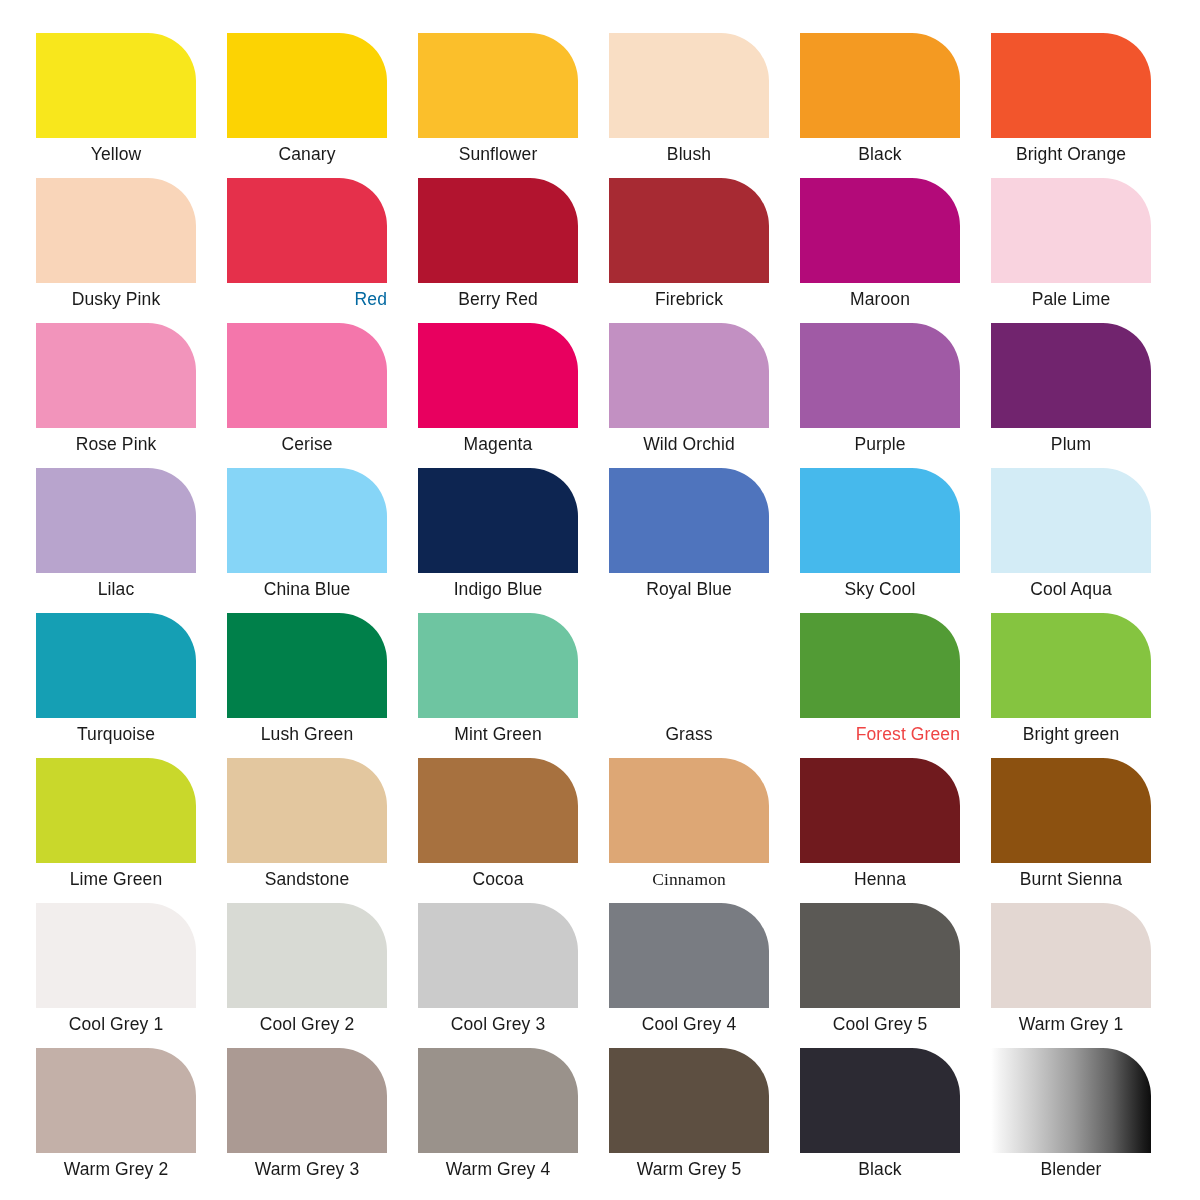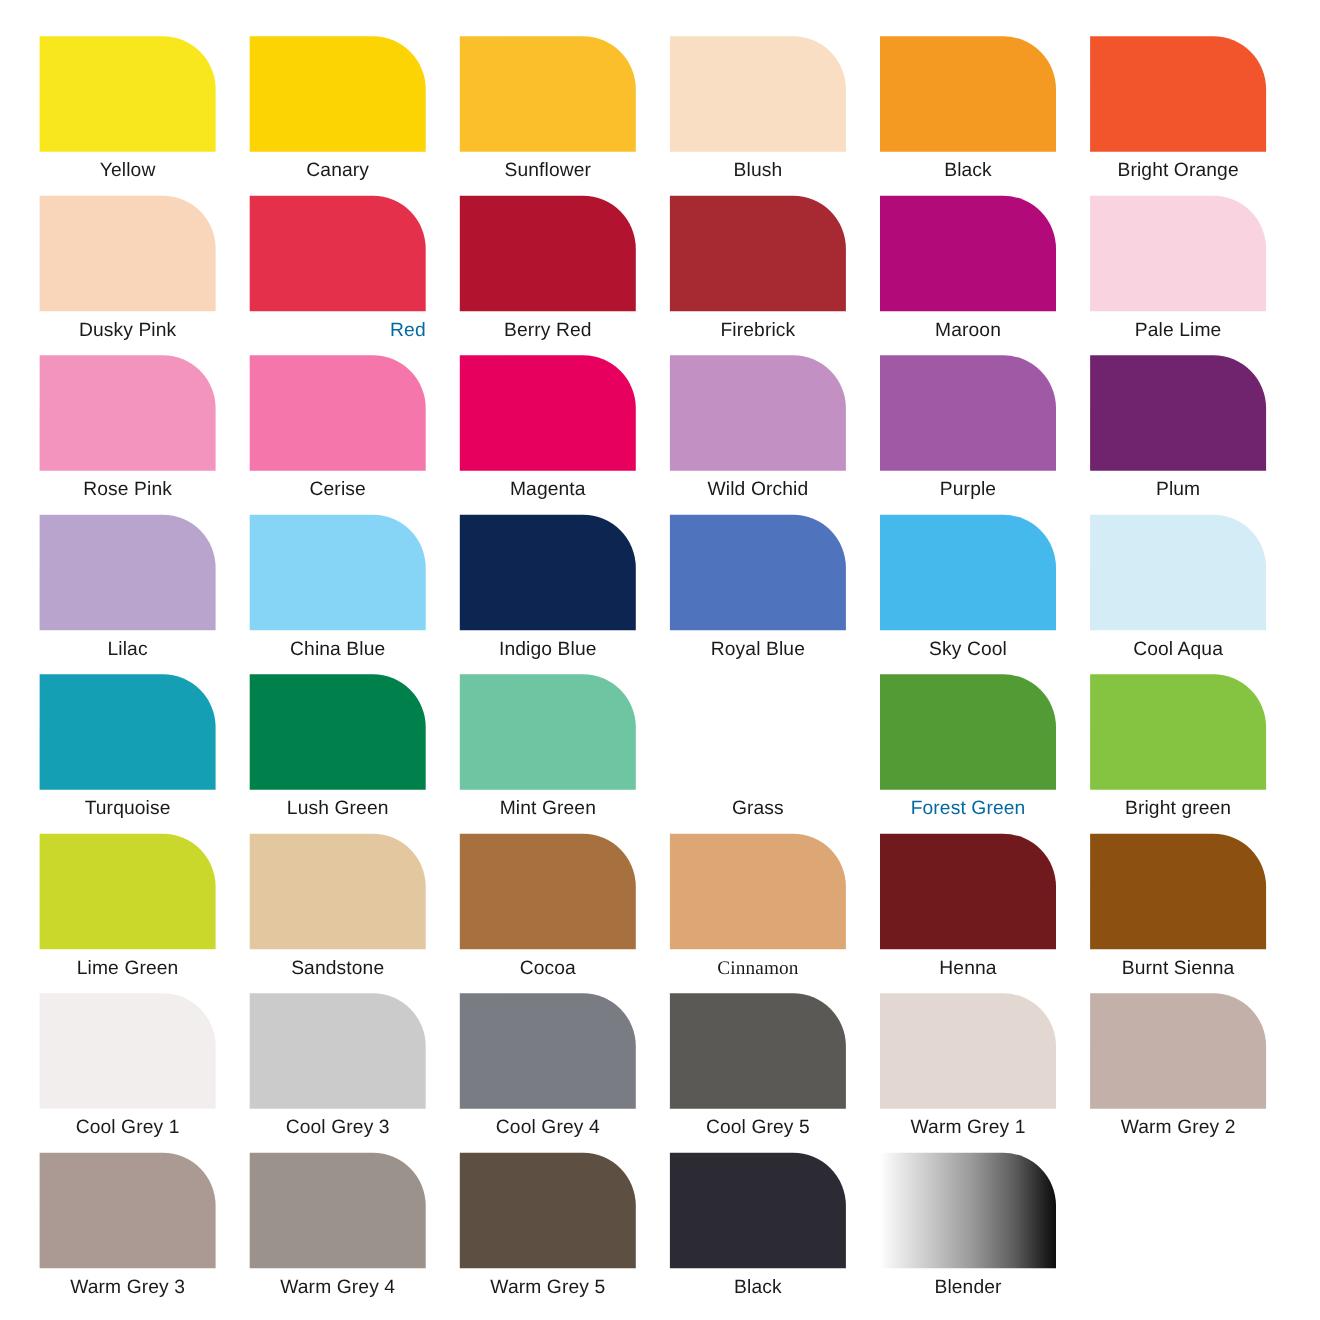--- a/index.html
+++ b/index.html
@@ -176,21 +176,21 @@
       <div class="swatch-cell">
         <div class="swatch-chip" style="background-color: rgb(110, 197, 161);"></div>
         <div class="swatch-label" style="color: rgb(26, 26, 26);">Mint Green</div>
       </div>
       <div class="swatch-cell">
         <div class="swatch-chip"></div>
         <div class="swatch-label" style="color: rgb(26, 26, 26);">Grass</div>
       </div>
       <div class="swatch-cell">
         <div class="swatch-chip" style="background-color: rgb(82, 155, 53);"></div>
-        <div class="swatch-label" style="color: #0369a1;">Forest Green</div>
+        <div class="swatch-label" style="color: #ef4444; text-align: right;">Forest Green</div>
       </div>
       <div class="swatch-cell">
         <div class="swatch-chip" style="background-color: rgb(133, 196, 64);"></div>
         <div class="swatch-label" style="color: rgb(26, 26, 26);">Bright green</div>
       </div>
       <div class="swatch-cell">
         <div class="swatch-chip" style="background-color: rgb(201, 216, 43);"></div>
         <div class="swatch-label" style="color: rgb(26, 26, 26);">Lime Green</div>
       </div>
       <div class="swatch-cell">
@@ -211,20 +211,24 @@
       </div>
       <div class="swatch-cell">
         <div class="swatch-chip" style="background-color: rgb(140, 81, 16);"></div>
         <div class="swatch-label" style="color: rgb(26, 26, 26);">Burnt Sienna</div>
       </div>
       <div class="swatch-cell">
         <div class="swatch-chip" style="background-color: rgb(242, 238, 237);"></div>
         <div class="swatch-label" style="color: rgb(26, 26, 26);">Cool Grey 1</div>
       </div>
       <div class="swatch-cell">
+        <div class="swatch-chip" style="background-color: rgb(216, 218, 212);"></div>
+        <div class="swatch-label" style="color: rgb(26, 26, 26);">Cool Grey 2</div>
+      </div>
+      <div class="swatch-cell">
         <div class="swatch-chip" style="background-color: rgb(203, 203, 203);"></div>
         <div class="swatch-label" style="color: rgb(26, 26, 26);">Cool Grey 3</div>
       </div>
       <div class="swatch-cell">
         <div class="swatch-chip" style="background-color: rgb(121, 124, 130);"></div>
         <div class="swatch-label" style="color: rgb(26, 26, 26);">Cool Grey 4</div>
       </div>
       <div class="swatch-cell">
         <div class="swatch-chip" style="background-color: rgb(91, 89, 85);"></div>
         <div class="swatch-label" style="color: rgb(26, 26, 26);">Cool Grey 5</div>

